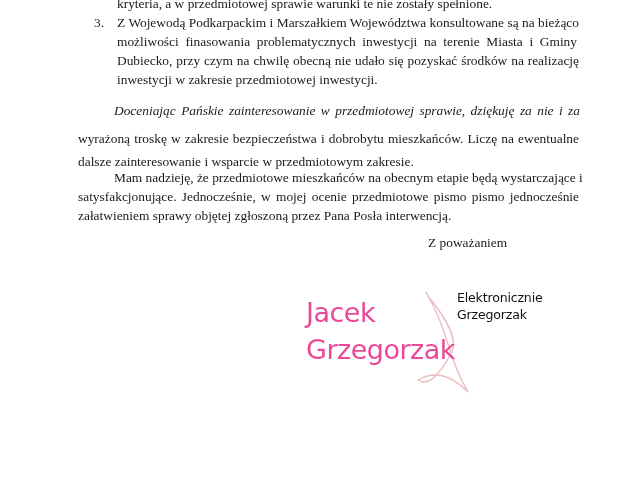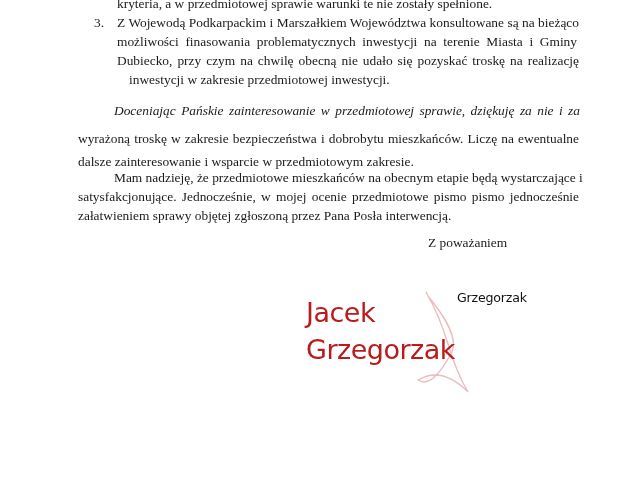--- a/index.html
+++ b/index.html
@@ -7,58 +7,59 @@
       width: 640px; height: 480px; overflow: hidden; background: #ffffff;
       position: relative; color: #1a1a1a;
       font-family: "Liberation Serif", serif;
     }
     .line {
       position: absolute; font-size: 13.4px; line-height: 16px; white-space: nowrap;
     }
     .just { text-align: justify; text-align-last: justify; }
     .list-num { position: absolute; left: 94px; font-size: 13.4px; line-height: 16px; }
     .sig-name {
-      position: absolute; font-family: "DejaVu Sans", sans-serif; color: #b91c1c;
+      position: absolute; font-family: "DejaVu Sans", sans-serif; color: #ec4899;
       font-size: 27px; line-height: 34px; letter-spacing: -0.5px;
     }
     .sig-meta {
       position: absolute; left: 457px; top: 290px;
       font-family: "DejaVu Sans", sans-serif; font-size: 12.6px; line-height: 16.6px; color: #111;
       letter-spacing: -0.2px;
     }
     .sig-meta div { white-space: nowrap; }
     .watermark { position: absolute; left: 412px; top: 288px; width: 60px; height: 112px; }
   </style>
 </head>
 <body>
 
 <div>
 
   <div class="line" style="left:117px; top:-4px;">kryteria, a w przedmiotowej sprawie warunki te nie zostały spełnione.</div>
 
   <div class="list-num" style="top:15px;">3.</div>
   <div class="line just" style="left:117px; top:15px; width:462px;">Z Wojewodą Podkarpackim i Marszałkiem Województwa konsultowane są na bieżąco</div>
   <div class="line just" style="left:117px; top:34px; width:460px;">możliwości finasowania problematycznych inwestycji na terenie Miasta i Gminy</div>
-  <div class="line just" style="left:117px; top:53px; width:462px;">Dubiecko, przy czym na chwilę obecną nie udało się pozyskać troskę na realizację</div>
-  <div class="line" style="left:117px; top:72px;margin-left:12px;">inwestycji w zakresie przedmiotowej inwestycji.</div>
+  <div class="line just" style="left:117px; top:53px; width:462px;">Dubiecko, przy czym na chwilę obecną nie udało się pozyskać środków na realizację</div>
+  <div class="line" style="left:117px; top:72px;">inwestycji w zakresie przedmiotowej inwestycji.</div>
 
   <div class="line just" style="left:114px; top:103px; width:466px;font-style:italic;">Doceniając Pańskie zainteresowanie w przedmiotowej sprawie, dziękuję za nie i za</div>
   <div class="line just" style="left:78px; top:131px; width:501px;">wyrażoną troskę w zakresie bezpieczeństwa i dobrobytu mieszkańców. Liczę na ewentualne</div>
   <div class="line" style="left:78px; top:154px;">dalsze zainteresowanie i wsparcie w przedmiotowym zakresie.</div>
 
   <div class="line just" style="left:114px; top:170px; width:466px;">Mam nadzieję, że przedmiotowe mieszkańców na obecnym etapie będą wystarczające i</div>
   <div class="line just" style="left:78px; top:189px; width:501px;">satysfakcjonujące. Jednocześnie, w mojej ocenie przedmiotowe pismo pismo jednocześnie</div>
   <div class="line" style="left:78px; top:208px;">załatwieniem sprawy objętej zgłoszoną przez Pana Posła interwencją.</div>
 
   <div class="line" style="left:428px; top:235px;">Z poważaniem</div>
 
   <svg class="watermark" viewBox="0 0 60 112">
     <path d="M14 4 C22 18, 30 36, 36 56 C42 76, 50 94, 56 104 C44 92, 26 80, 6 92 C18 100, 30 82, 40 64 C46 50, 34 30, 16 8" fill="none" stroke="#ebbcc0" stroke-width="1.4" stroke-linecap="round"></path>
   </svg>
 
   <div class="sig-name" style="left:306px; top:296px;">Jacek</div>
   <div class="sig-name" style="left:306px; top:333px;">Grzegorzak</div>
 
   <div class="sig-meta">
+    <div>Elektronicznie</div>
     <div>Grzegorzak</div>
   </div>
 
 </div>
 
 </body></html>

